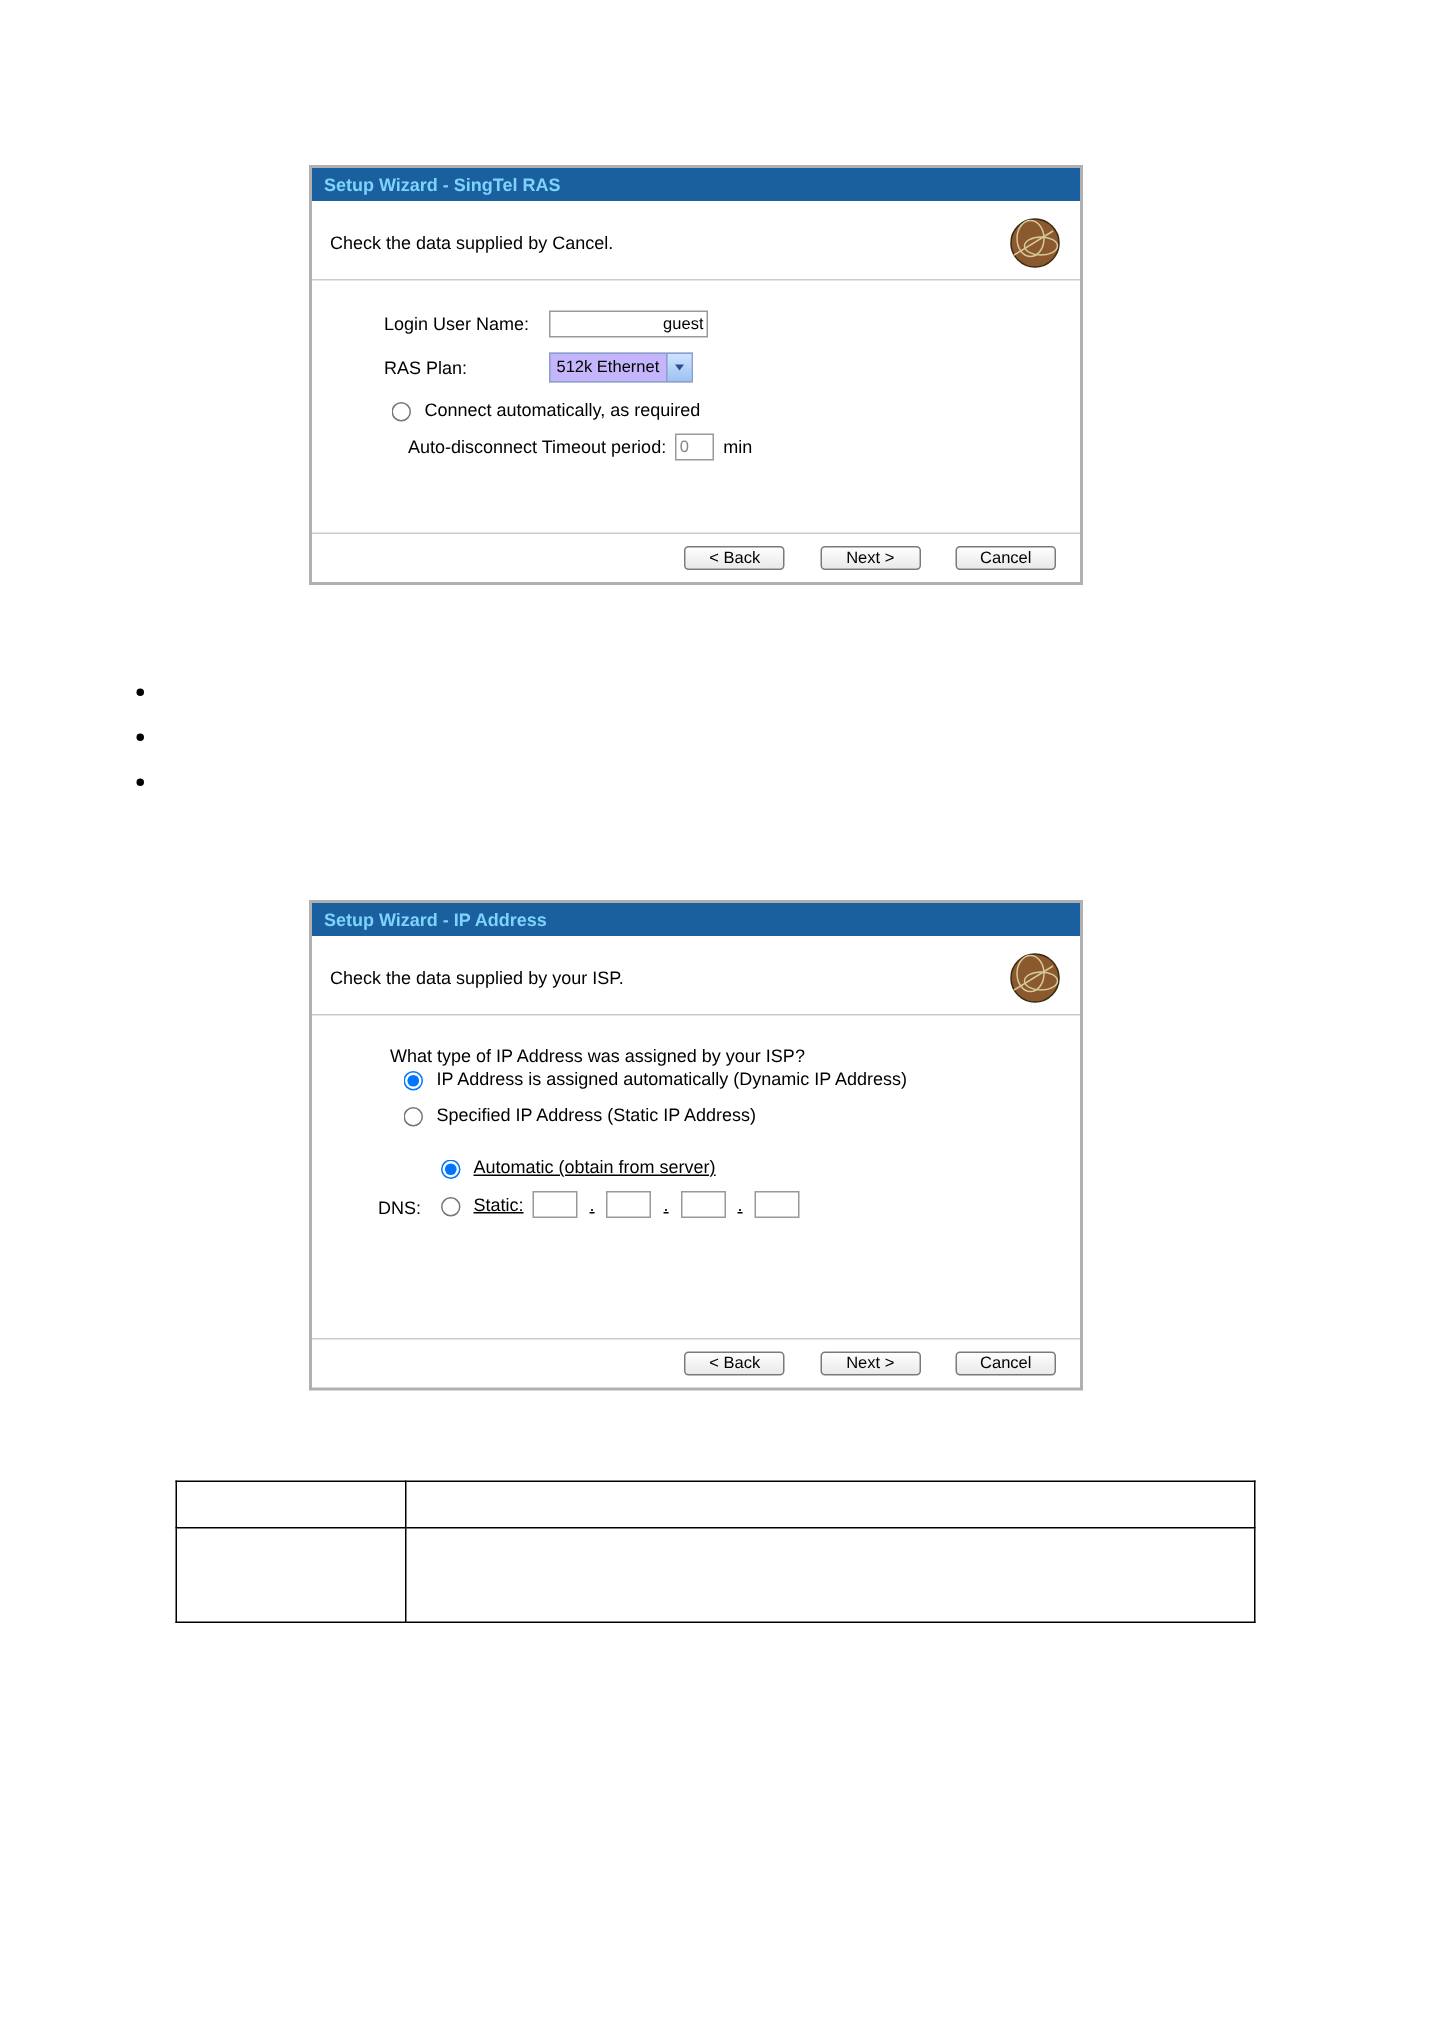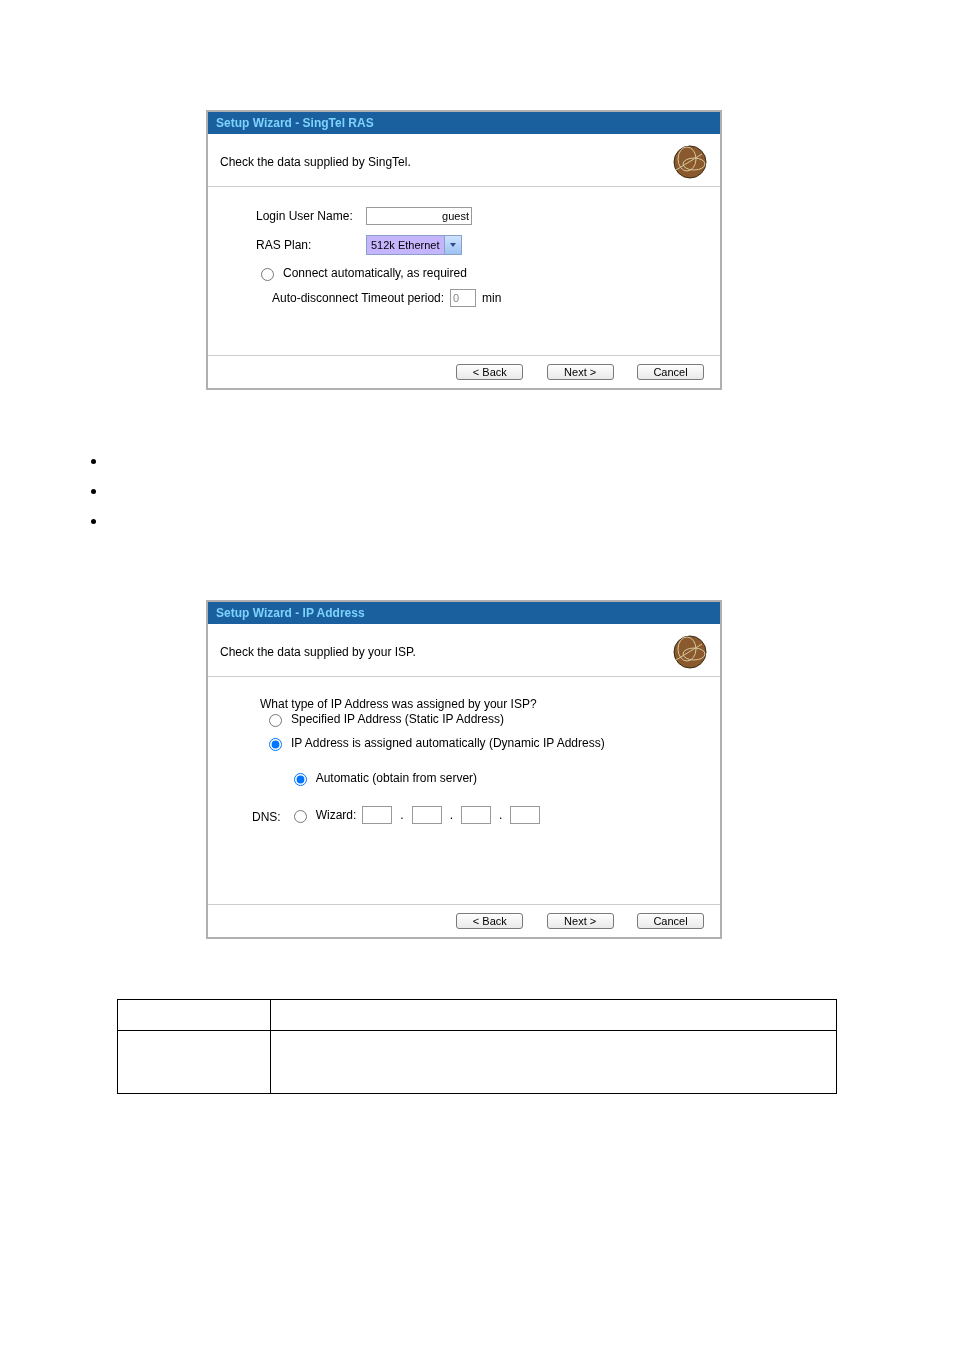--- a/index.html
+++ b/index.html
@@ -112,21 +112,21 @@
     align-items: center;
     justify-content: center;
     border-left: 1px solid #8aa0c8;
   }
   .dns-line {
     display: flex;
     align-items: flex-end;
     gap: 8px;
     margin-top: 19px;
   }
-  .dns-sub { display: flex; flex-direction: column; gap: 20px; }
+  .dns-sub { display: flex; flex-direction: column; gap: 8px; text-decoration: underline; }
   .small-input {
     width: 24px;
     height: 14px;
     border: 1px solid #999;
     background:#fff;
   }
   .dot { margin: 0 2px; }
   .bullet-list {
     margin-left: 90px;
     margin-top: 60px;
@@ -158,21 +158,21 @@
 </head>
 <body>
 
 <div class="page">
 
   <div class="wizard-frame">
     <div class="wizard-header">
       <span>Setup Wizard - SingTel RAS</span>
     </div>
     <div class="wizard-desc-row">
-      <span class="wizard-desc-text">Check the data supplied by SingTel.</span>
+      <span class="wizard-desc-text">Check the data supplied by Cancel.</span>
       <svg class="globe-icon" viewBox="0 0 36 36">
         <circle cx="18" cy="18" r="16" fill="#8a5a2e" stroke="#3a2a10" stroke-width="1"></circle>
         <ellipse cx="15" cy="15" rx="9" ry="12" fill="none" stroke="#d8c89c" stroke-width="1"></ellipse>
         <ellipse cx="22" cy="20" rx="11" ry="6" fill="none" stroke="#d8c89c" stroke-width="1"></ellipse>
         <path d="M4 26 L30 10" stroke="#d8c89c" stroke-width="1"></path>
       </svg>
     </div>
     <div class="wizard-body">
       <div class="form-row">
         <span class="form-label">Login User Name:</span>
@@ -223,37 +223,37 @@
       <svg class="globe-icon" viewBox="0 0 36 36">
         <circle cx="18" cy="18" r="16" fill="#8a5a2e" stroke="#3a2a10" stroke-width="1"></circle>
         <ellipse cx="15" cy="15" rx="9" ry="12" fill="none" stroke="#d8c89c" stroke-width="1"></ellipse>
         <ellipse cx="22" cy="20" rx="11" ry="6" fill="none" stroke="#d8c89c" stroke-width="1"></ellipse>
         <path d="M4 26 L30 10" stroke="#d8c89c" stroke-width="1"></path>
       </svg>
     </div>
     <div class="wizard-body" style="padding-left:56px;padding-bottom:80px;">
       <div style="margin-left:-4px;">What type of IP Address was assigned by your ISP?</div>
       <div class="radio-row">
+        <input type="radio" class="radio" name="iptype" checked="" style="">
+        <span>IP Address is assigned automatically (Dynamic IP Address)</span>
+      </div>
+      <div class="radio-row">
         <input type="radio" class="radio" name="iptype" style="">
         <span>Specified IP Address (Static IP Address)</span>
-      </div>
-      <div class="radio-row">
-        <input type="radio" class="radio" name="iptype" checked="" style="">
-        <span>IP Address is assigned automatically (Dynamic IP Address)</span>
       </div>
       <div class="dns-line" style="margin-left:-12px;">
         <span style="margin-top:2px;">DNS:</span>
         <div class="dns-sub">
           <div class="radio-row" style="margin-bottom:0;">
             <input type="radio" class="radio" name="dns" checked="" style="">
             <span>Automatic (obtain from server)</span>
           </div>
           <div class="radio-row" style="margin-bottom:0;">
             <input type="radio" class="radio" name="dns" style="">
-            <span>Wizard:</span>
+            <span>Static:</span>
             <input class="small-input" style="">
               <span class="dot">.</span>
             <input class="small-input" style="">
               <span class="dot">.</span>
             <input class="small-input" style="">
               <span class="dot">.</span>
             <input class="small-input" style="">
           </div>
         </div>
       </div>

